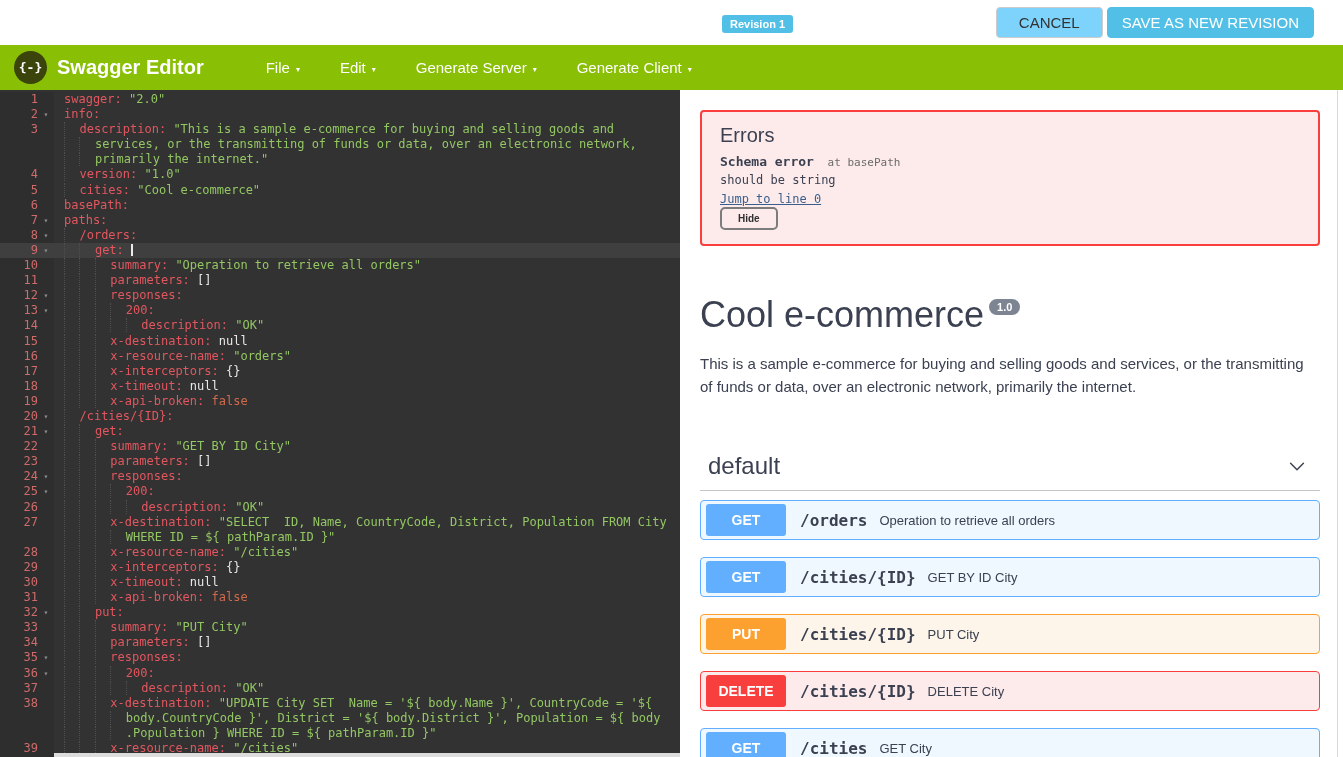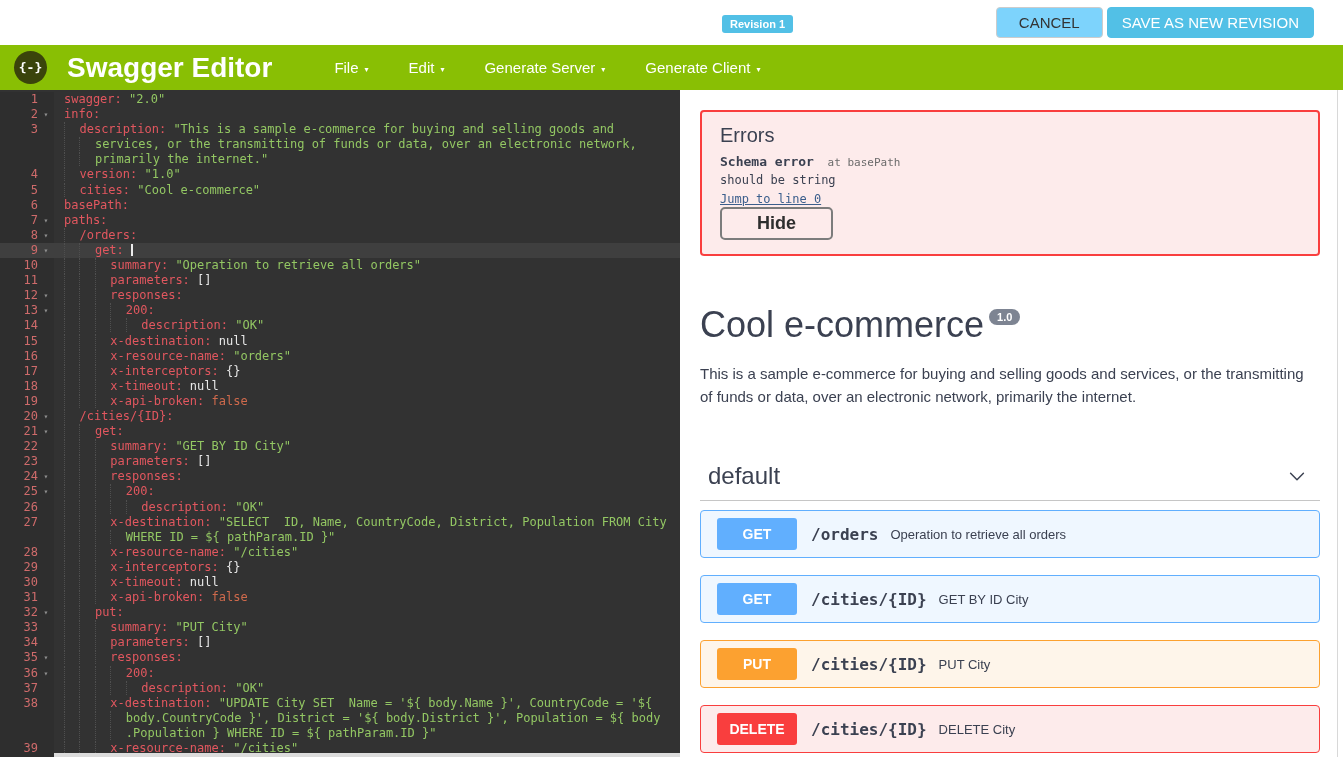--- a/index.html
+++ b/index.html
@@ -14,21 +14,21 @@
               font-size:15px;color:#333;font-family:inherit;cursor:pointer;}
   .btn-save{background:var(--accent,#52c0e6);border:1px solid var(--accent,#52c0e6);
             border-radius:4px;padding:6px 14px;font-size:15px;color:#fff;
             font-family:inherit;cursor:pointer;}
   
   .appheader{height:45px;background:var(--brand,#89bf04);display:flex;align-items:center;
              padding-left:14px;box-sizing:border-box;}
   .logo{width:33px;height:33px;border-radius:50%;background:#3a440b;color:#fff;
         display:flex;align-items:center;justify-content:center;flex:none;
         font-family:"DejaVu Sans Mono",monospace;font-size:13px;font-weight:bold;}
-  .brand{color:#fff;font-size:28px;font-weight:bold;margin-left:20px;}
+  .brand{color:#fff;font-size:20px;font-weight:bold;margin-left:10px;}
   .menus{display:flex;margin-left:56px;gap:28px;}
   .menu-item{color:#fff;font-size:15px;cursor:pointer;display:flex;align-items:center;
              gap:6px;padding:4px 6px;}
   .menu-item .caret{font-size:8px;margin-top:3px;}
   
   .main{display:flex;height:667px;}
   
   .editor{width:680px;flex:none;background:#323232;position:relative;overflow:hidden;
           font-family:"DejaVu Sans Mono",monospace;font-size:12px;line-height:15.1px;
           padding-top:2px;box-sizing:border-box;cursor:text;}
@@ -55,35 +55,35 @@
                 align-items:flex-start;flex-direction:column;}
   .errors-title{font-size:20px;color:#3b4151;margin:0 0 7px 0;font-weight:normal;}
   .err-mono{font-family:"DejaVu Sans Mono",monospace;}
   .error-line1{font-size:13px;color:#3b4151;}
   .error-name{font-weight:bold;font-size:13px;color:#3b4151;}
   .error-loc{font-size:11px;color:#6b6b6b;margin-left:7px;}
   .error-msg{font-size:12px;color:#3b4151;margin-top:4px;}
   .error-link{font-size:12px;color:#3b5e8c;text-decoration:underline;margin-top:5px;
               display:inline-block;cursor:pointer;}
   .btn-hide{background:transparent;border:2px solid #7c7c7c;border-radius:5px;
-            font-weight:bold;font-size:18px;padding:4px 35px;color:#2e2e2e;
+            font-weight:bold;font-size:10px;padding:4px 16px;color:#2e2e2e;
             font-family:inherit;cursor:pointer;text-align:center;}
   .api-title{font-size:36px;color:#3b4151;margin:48px 0 0 0;font-weight:normal;}
   .version-badge{background:#7d8492;color:#fff;font-size:11px;font-weight:bold;
                  border-radius:10px;padding:2px 8px;position:relative;top:-16px;
                  margin-left:5px;}
   .api-desc{font-size:15px;color:#3b4151;max-width:627px;line-height:1.5;
             margin:17px 0 0 0;}
   .section-header{margin-top:54px;display:flex;justify-content:space-between;
                   align-items:center;border-bottom:1px solid #c6c6c6;
                   padding:0 12px 10px 8px;cursor:pointer;}
   .section-title{font-size:24px;color:#3b4151;font-weight:normal;margin:0;}
   .sec-chevron{width:22px;height:22px;flex:none;}
   .op{display:flex;align-items:center;border:1px solid var(--c);background:var(--bg);
-      border-radius:4px;height:48px;padding:0 16px;box-sizing:border-box;cursor:pointer;}
+      border-radius:4px;height:40px;padding:0 5px;box-sizing:border-box;cursor:pointer;}
   .op:first-child{margin-top:9px;}
   .op + .op{margin-top:17px;}
   .op-badge{background:var(--c);color:#fff;font-weight:bold;font-size:14px;
             border-radius:3px;min-width:80px;text-align:center;padding:8px 0;flex:none;}
   .op-path{font-family:"DejaVu Sans Mono",monospace;font-weight:bold;font-size:16px;
            color:#3b4151;margin-left:14px;}
   .op-summary{font-size:13px;color:#3b4151;margin-left:12px;}
 </style>
 </head>
 <body>

